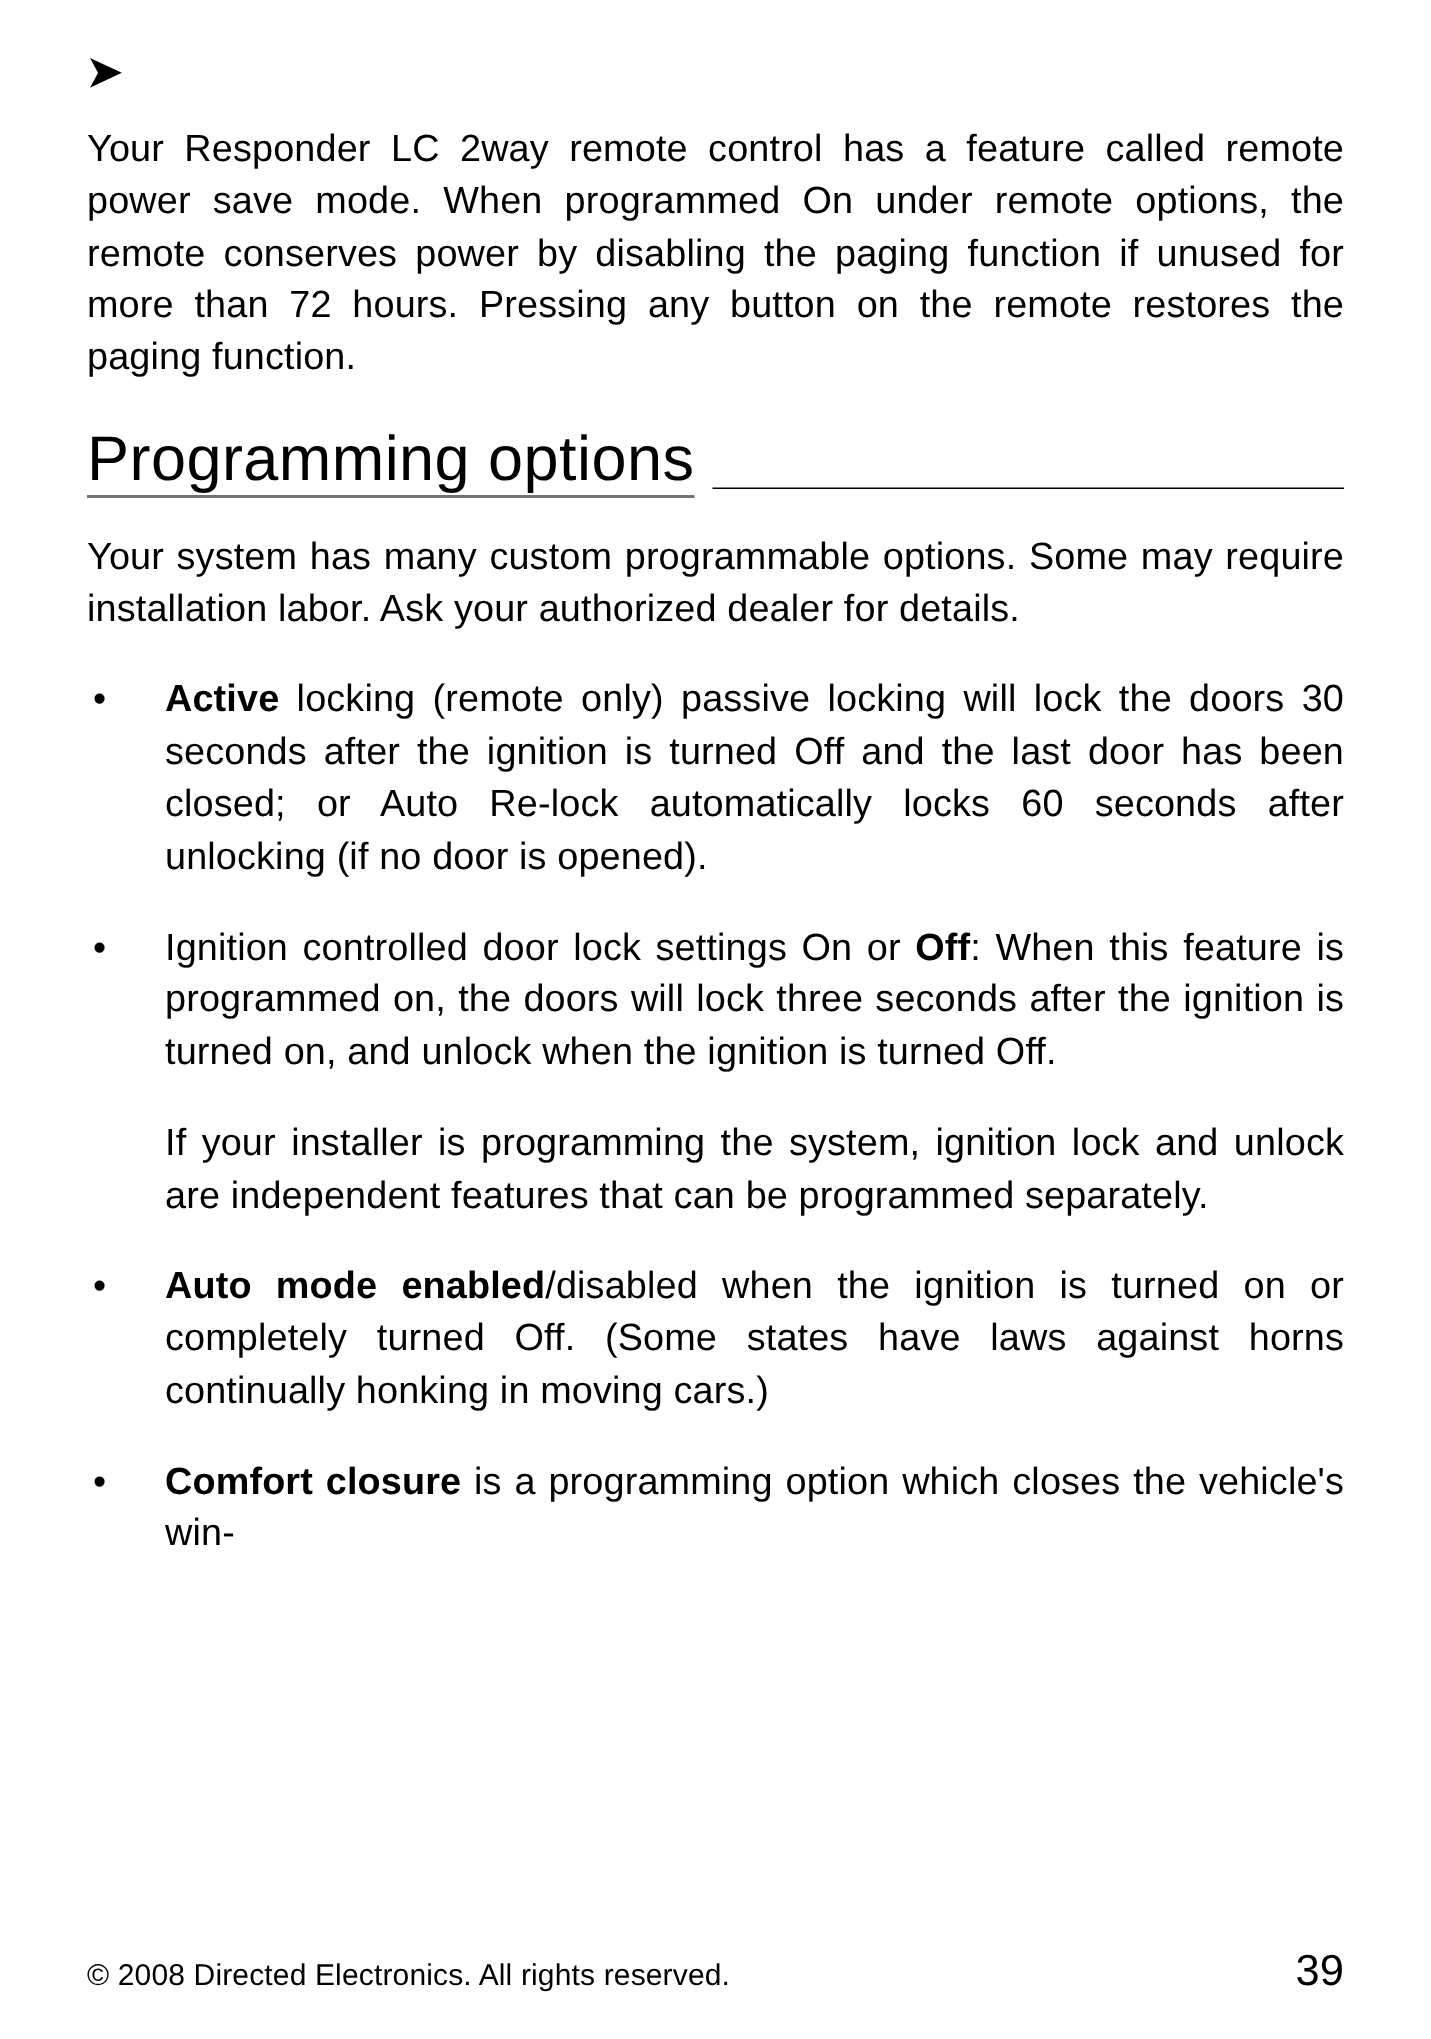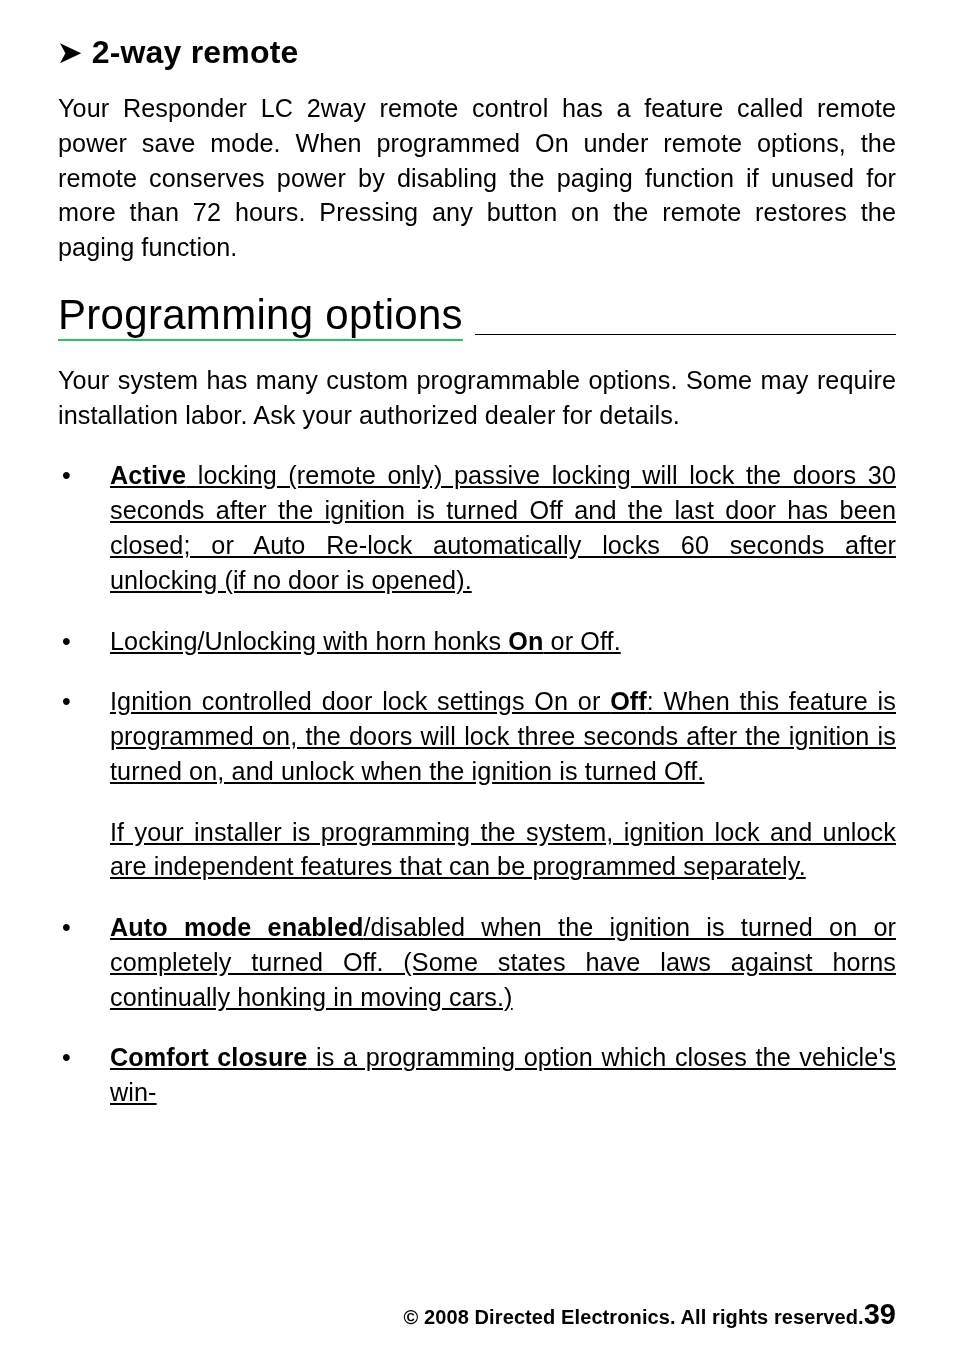--- a/index.html
+++ b/index.html
@@ -41,21 +41,21 @@
   }
   .h1-wrap {
     margin: 28px 0 22px 0;
     display: flex;
     align-items: flex-end;
   }
   .h1 {
     font-size: 42px;
     font-weight: 300;
     margin: 0;
-    border-bottom: 2px solid #22c55e;
+    border-bottom: 2px solid #737373;
     padding-bottom: 2px;
     letter-spacing: 0.3px;
     line-height: 1.05;
   }
   .h1-line {
     flex: 1;
     border-bottom: 1px solid #000;
     margin-left: 12px;
     margin-bottom: 6px;
   }
@@ -66,21 +66,20 @@
   }
   ul.bullets > li {
     position: relative;
     padding-left: 52px;
     font-size: 25.2px;
     line-height: 1.38;
     text-align: justify;
     margin: 0 0 26px 0;
     font-weight: 300;
     letter-spacing: 0.1px;
-    text-decoration: underline;
   }
   ul.bullets > li::before {
     content: "•";
     position: absolute;
     left: 4px;
     top: 0;
     font-size: 25px;
   }
   .bold {
     font-weight: 700;
@@ -88,57 +87,53 @@
   .li-sub {
     margin-top: 26px;
     text-align: justify;
   }
   .footer {
     position: absolute;
     left: 58px;
     right: 58px;
     bottom: 28px;
     display: flex;
-    justify-content: flex-end;
+    justify-content: space-between;
     align-items: baseline;
-    font-weight: 700;
+    font-weight: 400;
   }
   .copyright {
     font-size: 20px;
     letter-spacing: 0.1px;
   }
   .pagenum {
     font-size: 29px;
   }
 </style>
 </head>
 <body>
 
 <div class="page">
 
   <h2 class="h2">
     <span class="arrow">➤</span>
-    <span>2-way remote</span>
   </h2>
 
   <p class="para">Your Responder LC 2way remote control has a feature called remote power save mode. When programmed On under remote options, the remote conserves power by disabling the paging function if unused for more than 72 hours. Pressing any button on the remote restores the paging function.</p>
 
   <div class="h1-wrap">
     <h1 class="h1">Programming options</h1>
     <div class="h1-line"></div>
   </div>
 
   <p class="para">Your system has many custom programmable options. Some may require installation labor. Ask your authorized dealer for details.</p>
 
   <ul class="bullets">
     <li>
       <span class="bold">Active</span><span> locking (remote only) passive locking will lock the doors 30 seconds after the ignition is turned Off and the last door has been closed; or Auto Re-lock automatically locks 60 seconds after unlocking (if no door is opened).</span>
-    </li>
-    <li>
-      <span>Locking/Unlocking with horn honks </span><span class="bold">On</span><span> or Off.</span>
     </li>
     <li>
       <span>Ignition controlled door lock settings On or </span><span class="bold">Off</span><span>: When this feature is programmed on, the doors will lock three seconds after the ignition is turned on, and unlock when the ignition is turned Off.</span>
       <div class="li-sub">If your installer is programming the system, ignition lock and unlock are independent features that can be programmed separately.</div>
     </li>
     <li>
       <span class="bold">Auto mode enabled</span><span>/disabled when the ignition is turned on or completely turned Off. (Some states have laws against horns continually honking in moving cars.)</span>
     </li>
     <li style="margin-bottom:12px;">
       <span class="bold">Comfort closure</span><span> is a programming option which closes the vehicle's win-</span>

